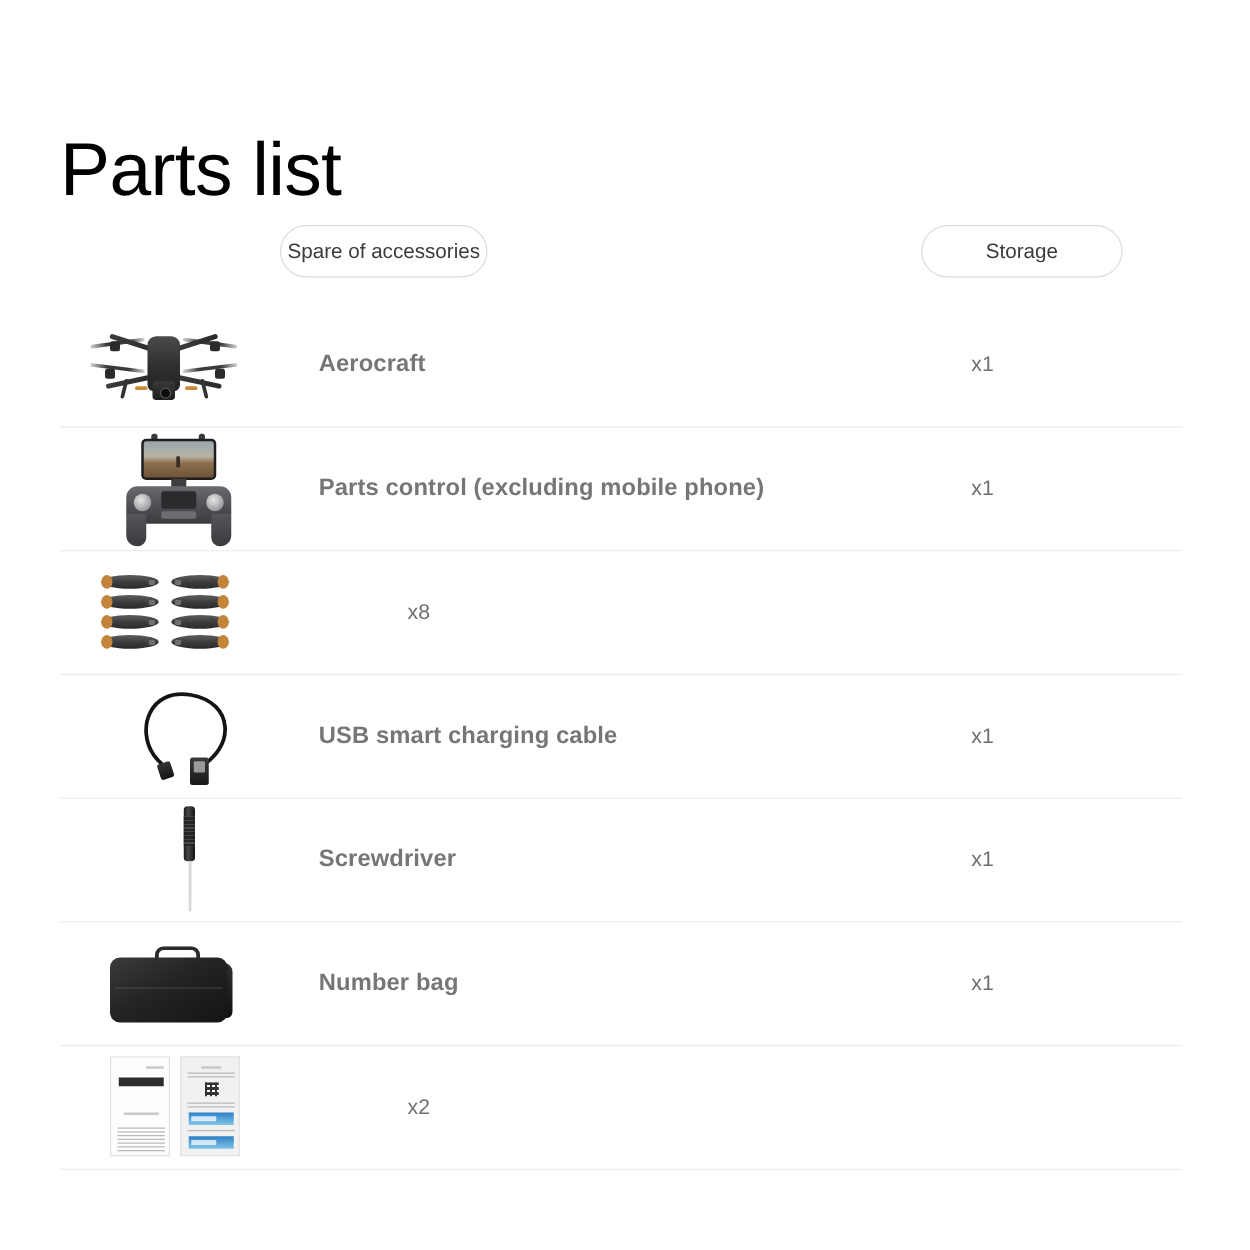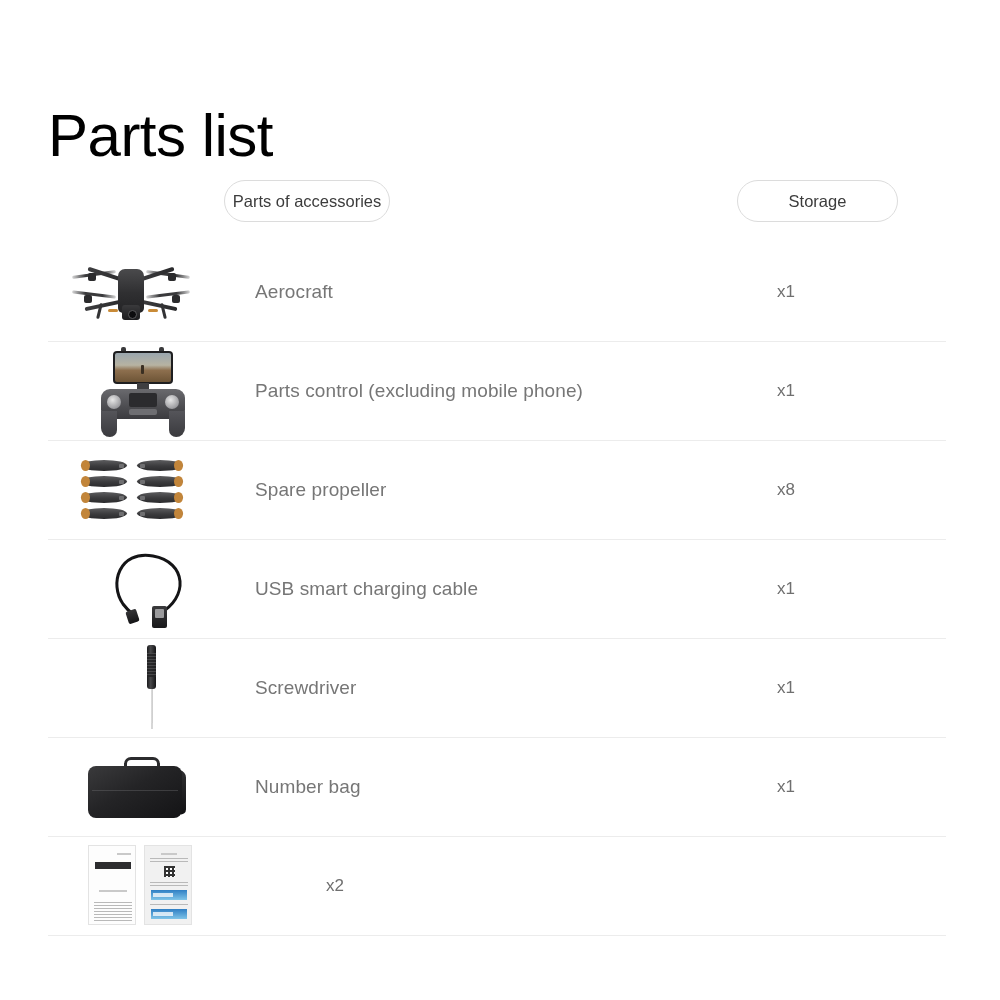--- a/index.html
+++ b/index.html
@@ -95,21 +95,21 @@
     left: 0;
     top: 0;
     width: 207px;
     height: 98px;
   }
   .cell-label {
     flex: 1 1 auto;
     font-size: 19px;
     color: #767676;
     font-family: "Liberation Sans", sans-serif;
-    font-weight: 400;
+    font-weight: 700;
     letter-spacing: 0.1px;
     padding-left: 0px;
   }
   .cell-qty {
     flex: 0 0 160px;
     text-align: center;
     font-size: 17px;
     color: #6f6f6f;
     font-family: "Liberation Sans", sans-serif;
     margin-right: 80px;
@@ -331,21 +331,21 @@
 </style>
 </head>
 <body>
 
 <div class="page">
 
   <h1 class="page-title">Parts list</h1>
 
   <div class="header-row">
     <div class="pill pill-accessories">
-      <span>Parts of accessories</span>
+      <span>Spare of accessories</span>
     </div>
     <div class="pill pill-number">
       <span>Storage</span>
     </div>
   </div>
 
   <div class="table">
 
     <div class="row">
       <div class="cell-thumb">
@@ -433,21 +433,20 @@
                 <span class="cap"></span>
                 <span class="hub"></span>
               </div>
             <div class="blade right" style="left:56px; top:50px;">
                 <span class="cap"></span>
                 <span class="hub"></span>
               </div>
           </div>
         </div>
       </div>
-      <div class="cell-label">Spare propeller</div>
       <div class="cell-qty">x8</div>
     </div>
 
     <div class="row">
       <div class="cell-thumb">
         <div class="thumb-inner">
           <div class="cable">
             <svg width="96" height="82" viewBox="0 0 96 82">
               <path d="M56 66 C 86 50, 84 14, 50 8 C 16 2, 6 36, 20 56 C 26 64, 30 66, 32 68" fill="none" stroke="#141416" stroke-width="3" stroke-linecap="round"></path>
             </svg>

